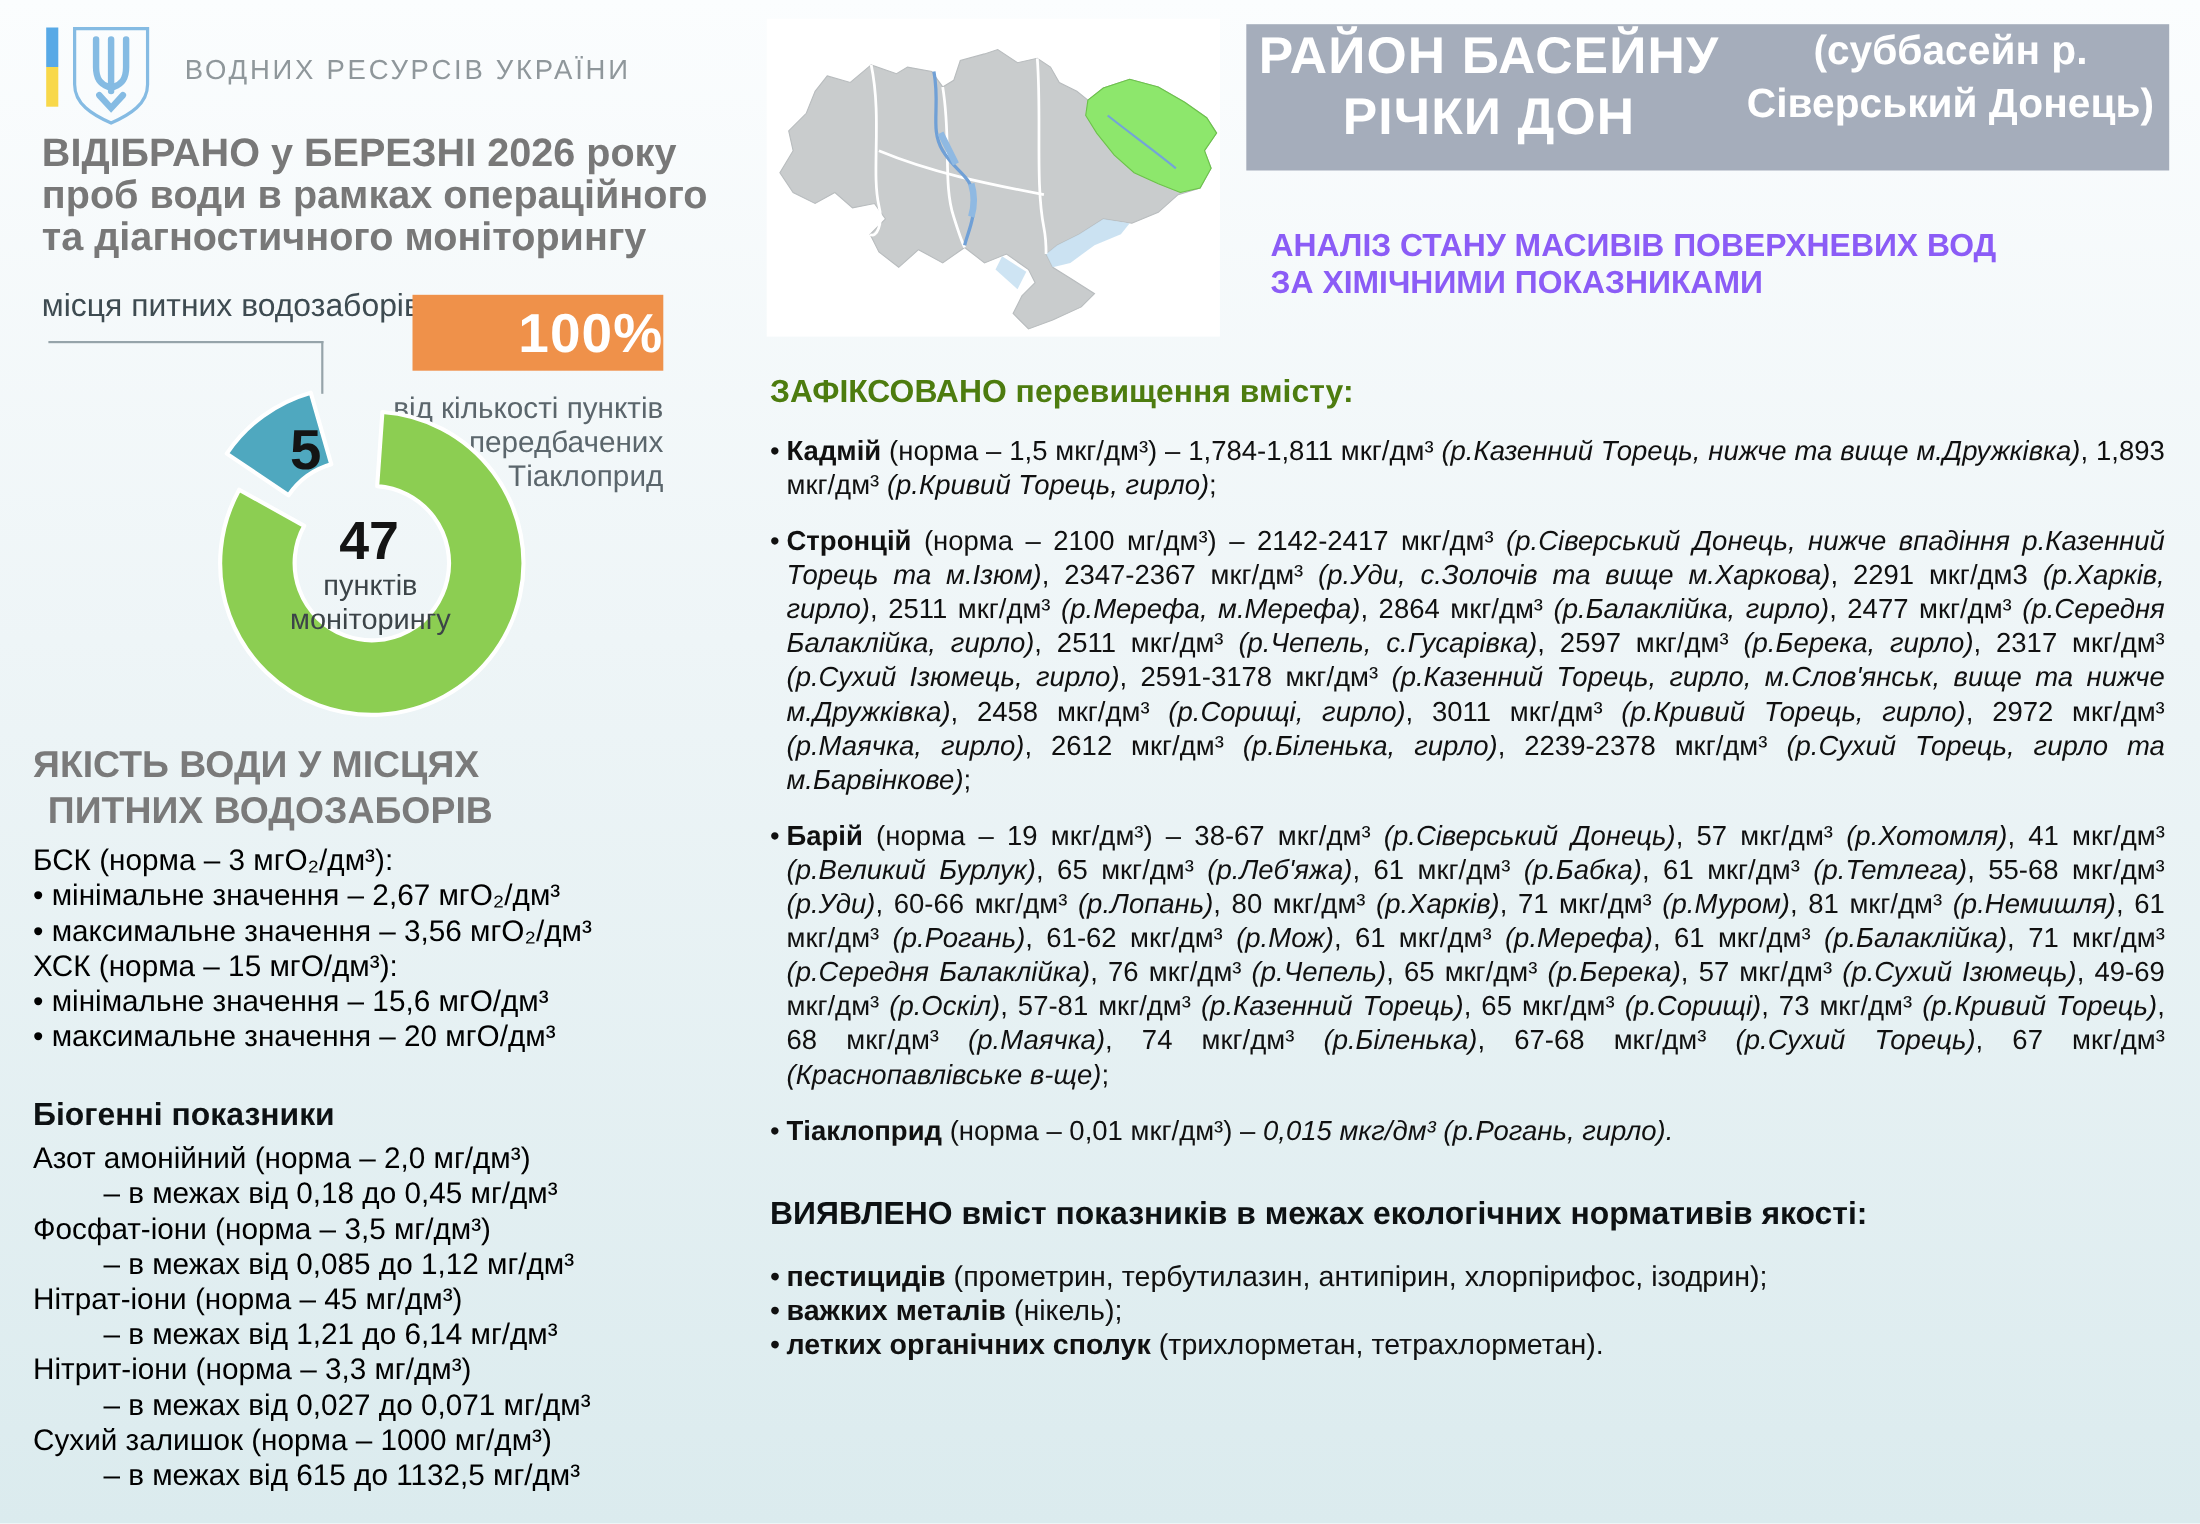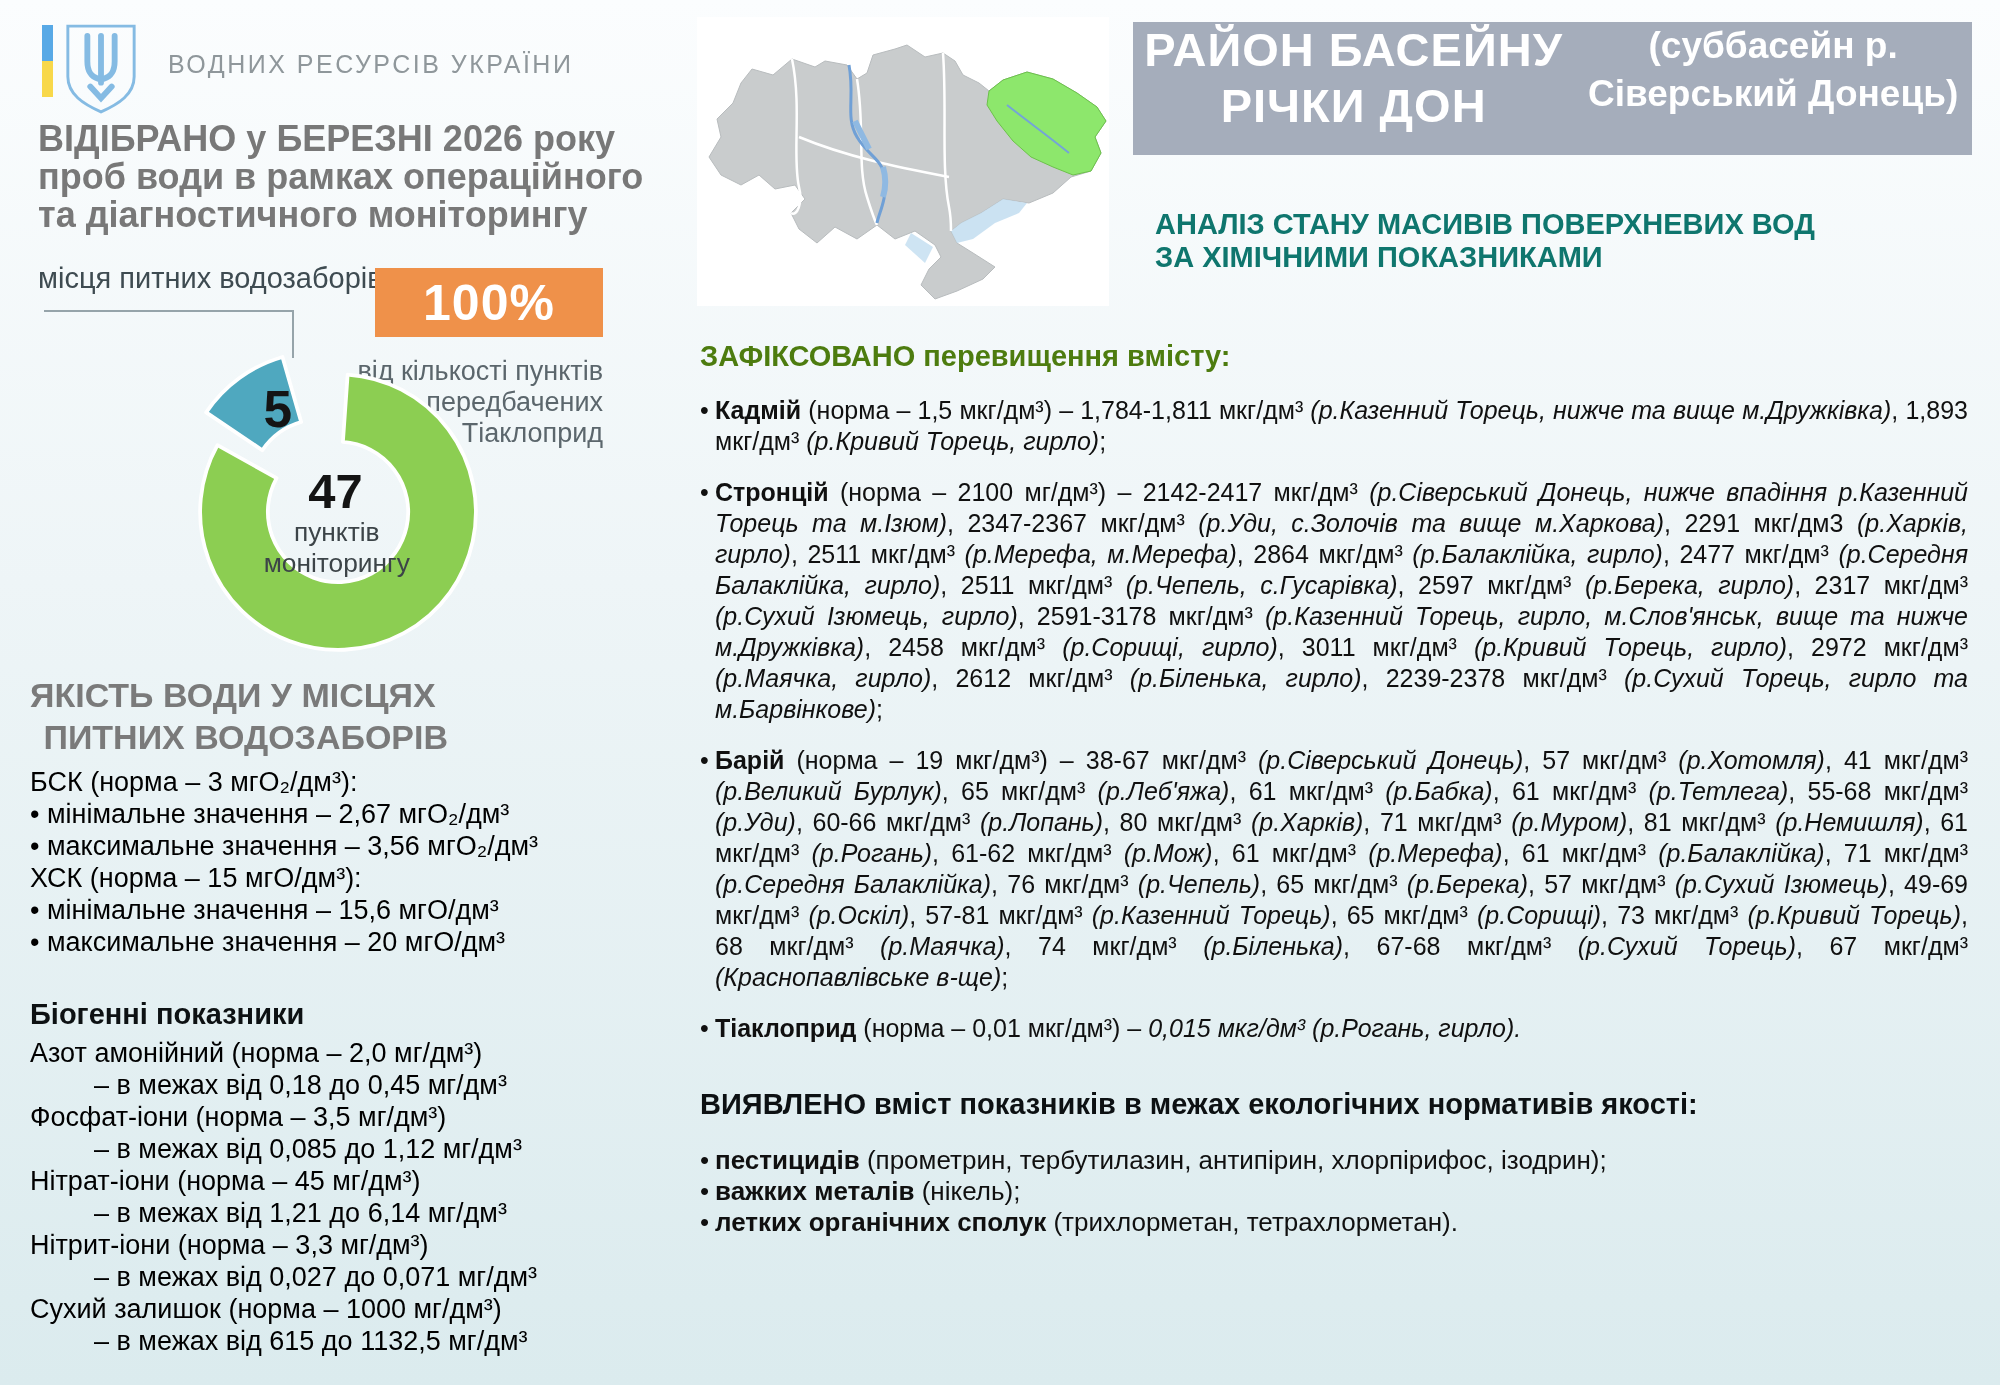--- a/index.html
+++ b/index.html
@@ -9,33 +9,33 @@
     font-family:"Liberation Sans",sans-serif;color:#101010;
   }
   .abs{position:absolute;}
   
   .flag-bar{width:11px;height:72px;background:linear-gradient(180deg,#58a9e6 0 50%,#f8d84a 50% 100%);}
   .agency-name{font-size:25px;line-height:33px;color:#8f979b;letter-spacing:2.5px;font-weight:400;}
   
   .intro-title{font-size:36px;line-height:38px;font-weight:bold;color:#787878;}
   .callout-label{font-size:29px;color:#3e4b51;}
   .callout-line{border-top:2px solid #96a4aa;border-right:2px solid #96a4aa;}
-  .badge{display:flex;align-items:center;justify-content:center;}
+  .badge{display:flex;align-items:center;justify-content:flex-end;}
   .badge-value{font-size:50px;font-weight:bold;color:#ffffff;letter-spacing:1px;}
   .badge-caption{font-size:27px;line-height:31px;color:#5b666c;text-align:right;}
   .quality-heading{font-size:34px;font-weight:bold;color:#7a7a7a;white-space:nowrap;}
   .list-heading{font-size:29px;font-weight:bold;color:#0d1113;margin-bottom:6px;}
   .list-line{font-size:27px;line-height:32px;color:#000000;}
   .bio-range{padding-left:64px;}
   
   .map-box{background:#ffffff;}
   .region-title{display:flex;flex-direction:row;justify-content:center;text-align:center;color:#ffffff;}
   .region-title .l1{font-size:47px;font-weight:bold;letter-spacing:1px;line-height:56px;}
   .region-title .l2{font-size:37px;font-weight:bold;line-height:48px;}
-  .analysis-subtitle{font-size:29px;line-height:33px;font-weight:bold;color:#0f766e;}
+  .analysis-subtitle{font-size:29px;line-height:33px;font-weight:bold;color:#8b5cf6;}
   .rc-heading{font-size:29px;font-weight:bold;color:#4d7c0f;margin-bottom:22px;}
   .rc-par{font-size:25px;line-height:31px;text-align:justify;margin-bottom:20px;position:relative;padding-left:15px;color:#101010;}
   .rc-par::before{content:"\2022";position:absolute;left:0;top:0;}
   .rc-par.last{margin-bottom:44px;}
   .norm-item{font-size:26px;line-height:31px;position:relative;padding-left:15px;color:#101010;}
   .norm-item::before{content:"\2022";position:absolute;left:0;top:0;}
   .rc-heading2{font-size:29px;font-weight:bold;color:#0d1113;margin-bottom:24px;}
   svg text{font-family:"Liberation Sans",sans-serif;}
 </style>
 </head>

